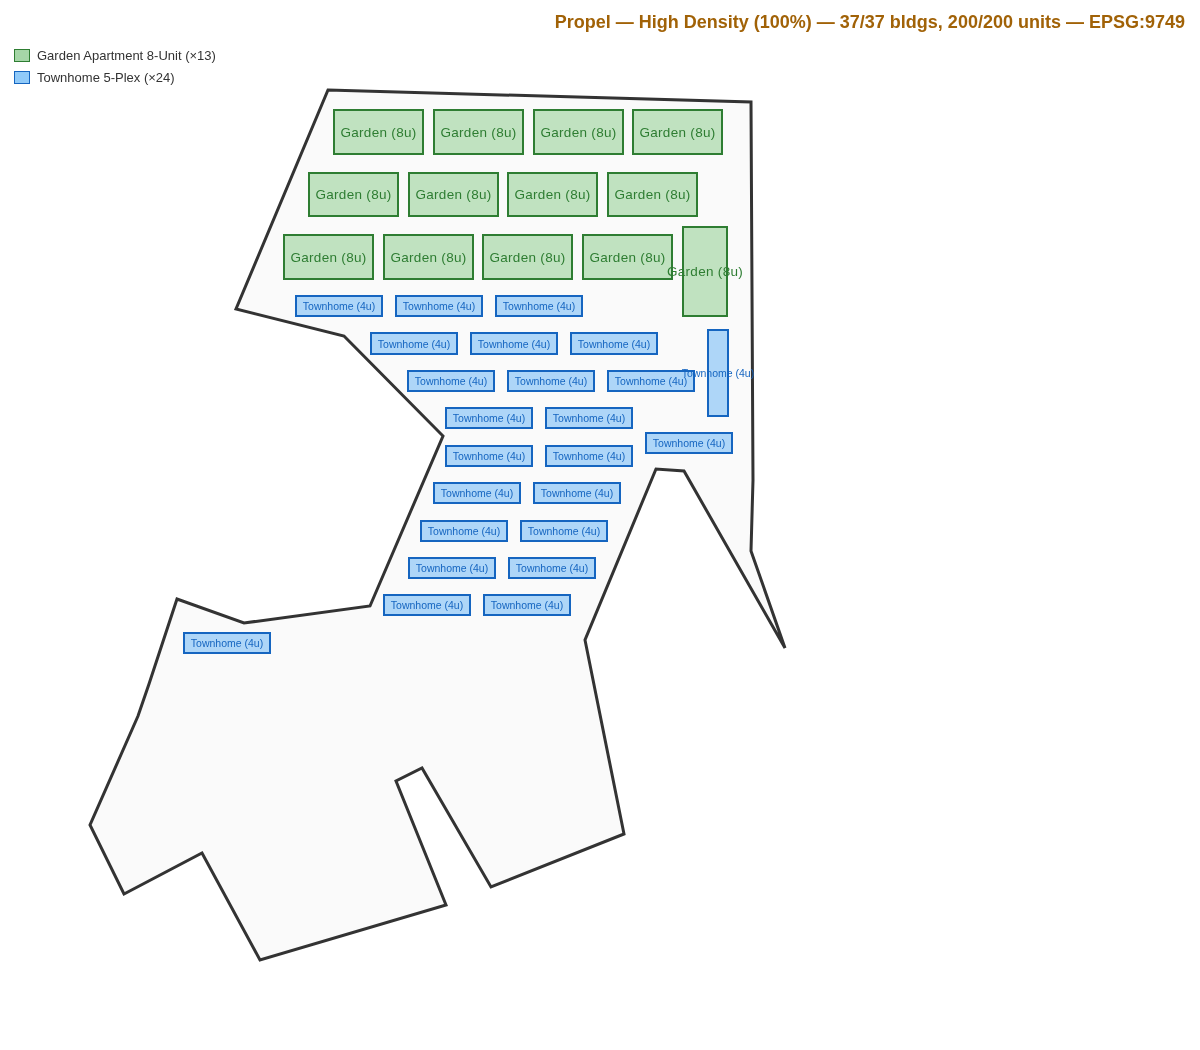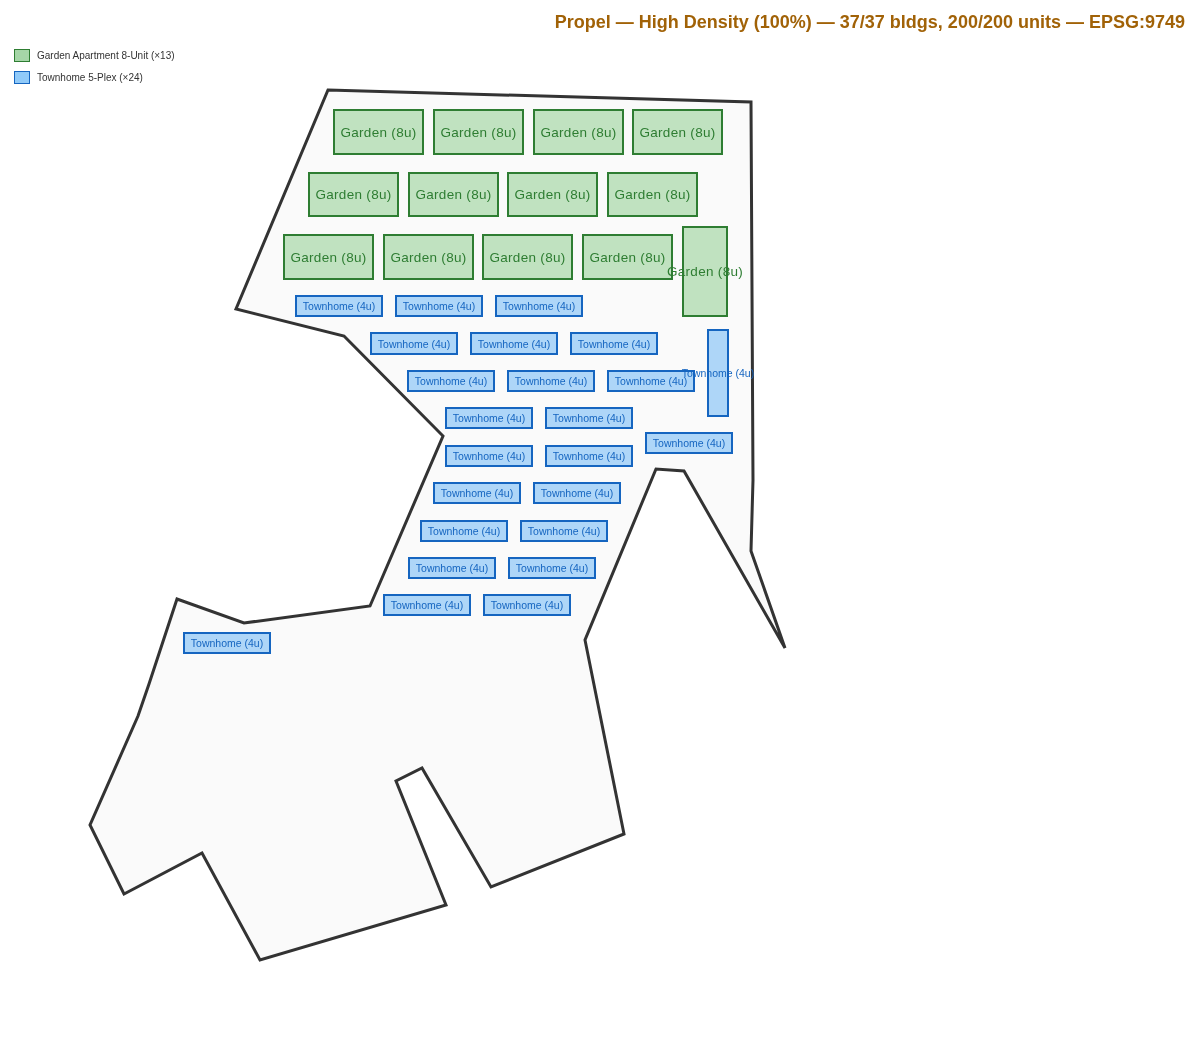--- a/index.html
+++ b/index.html
@@ -1,21 +1,21 @@
 <!DOCTYPE html>
 <html><head>
 <meta charset="utf-8">
 <style>
   html, body { margin: 0; padding: 0; background: #ffffff; }
   body { width: 1200px; height: 1050px; position: relative; overflow: hidden; font-family: "Liberation Sans", sans-serif; }
   #title { position: absolute; right: 15px; top: 12px; font-size: 18px; font-weight: bold; color: #a16207; white-space: nowrap; }
   #legend { position: absolute; left: 14px; top: 44px; }
   .legend-row { display: flex; align-items: center; height: 22px; }
   .swatch { width: 16px; height: 13px; border: 1.5px solid; margin-right: 7px; box-sizing: border-box; }
-  .legend-label { font-size: 10px; color: #333333; }
+  .legend-label { font-size: 13px; color: #333333; }
   svg#map { position: absolute; left: 0; top: 0; }
   .bldg-label { font-family: "Liberation Sans", sans-serif; }
 </style>
 </head>
 <body>
 
 <div id="title">Propel — High Density (100%) — 37/37 bldgs, 200/200 units — EPSG:9749</div>
 
 <div id="legend">
   <div class="legend-row">

